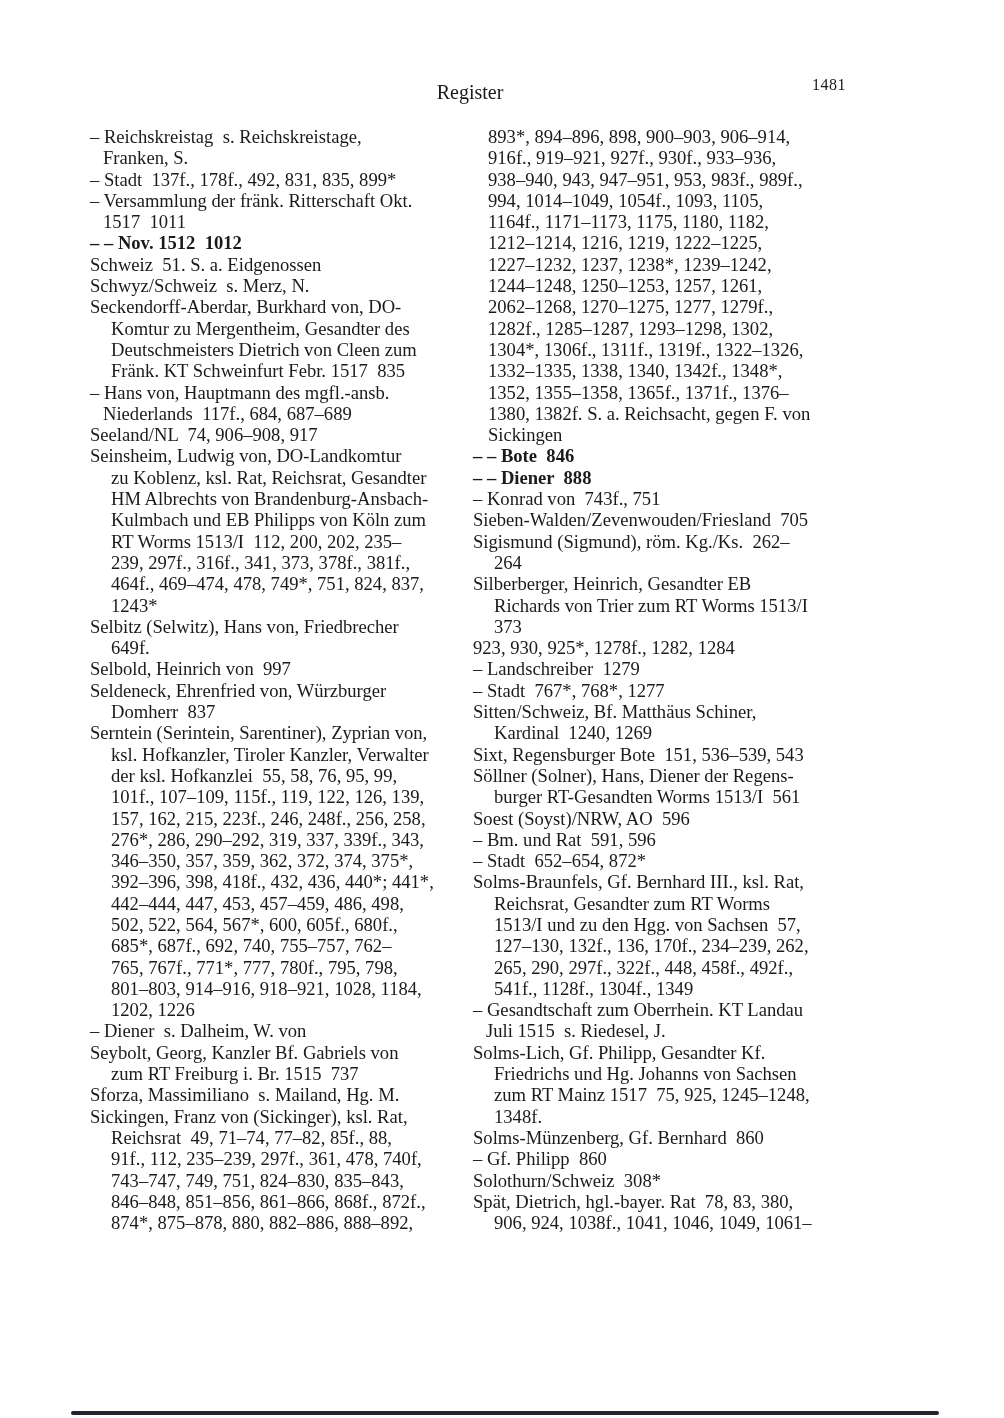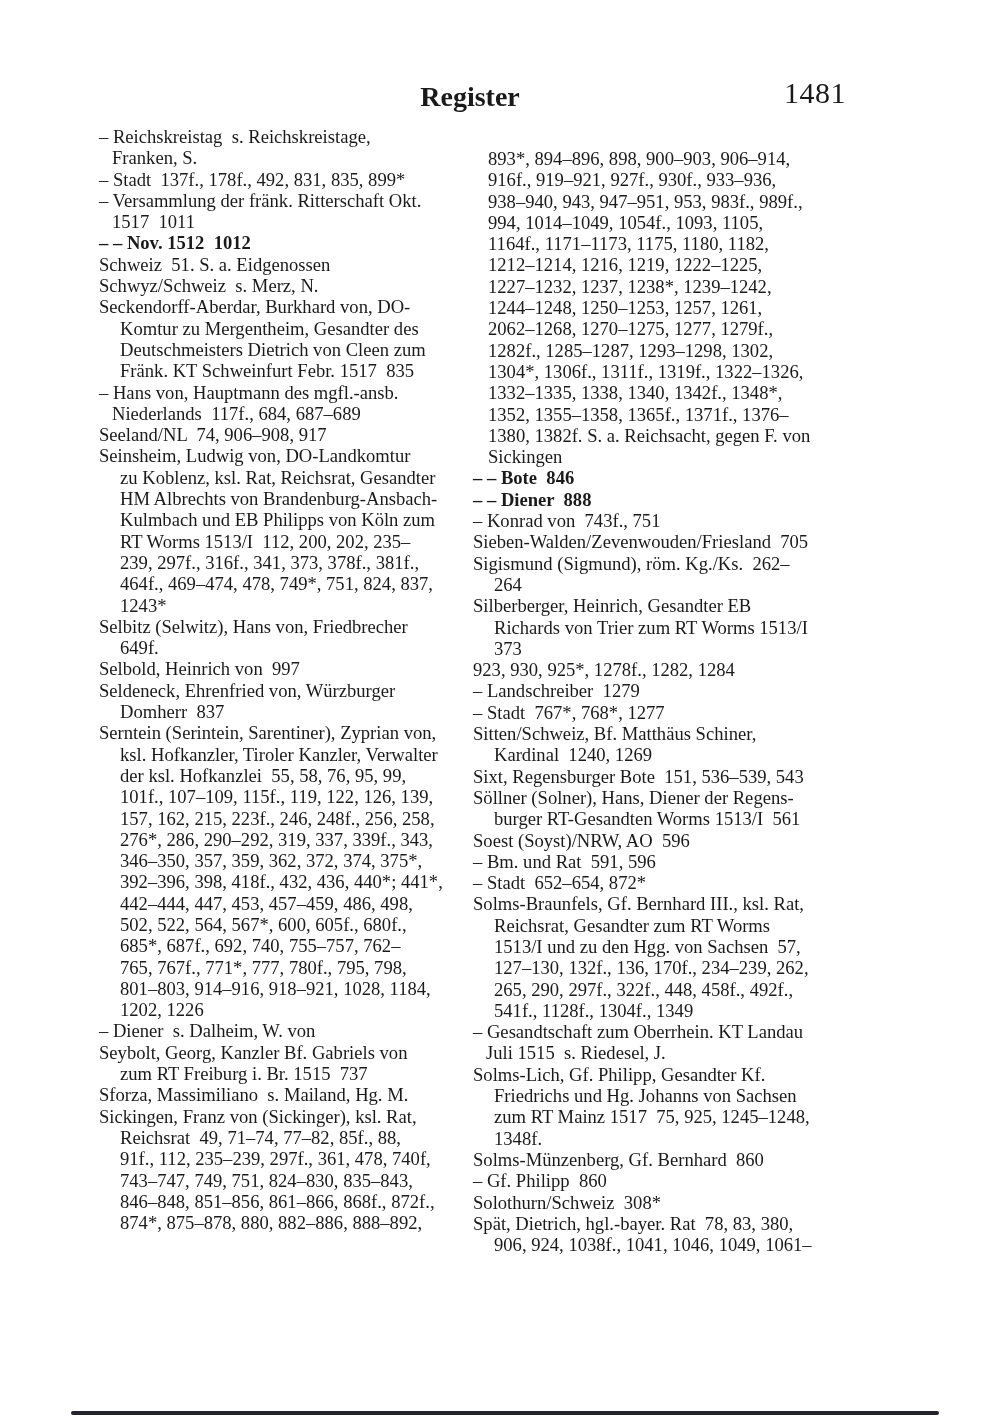--- a/index.html
+++ b/index.html
@@ -11,35 +11,34 @@
     font-family: "Liberation Serif", serif;
     color: #1a1a1a;
     overflow: hidden;
     margin: 0 auto;
   }
   .header-title {
     position: absolute;
     top: 81px;
     left: 470px;
     transform: translateX(-50%);
-    font-size: 28px;
+    font-size: 20px;
     white-space: pre;
-    font-weight: bold;
   }
   .page-number {
     position: absolute;
     top: 76px;
     right: 158px;
-    font-size: 30px;
+    font-size: 16px;
     letter-spacing: 0.5px;
     white-space: pre;
   }
   .col { position: absolute; top: 126px; }
-  #col-left  { left: 99px;  width: 382px; }
-  #col-right { left: 473px; width: 386px; margin-top: 22px; }
+  #col-left  { left: 90px;  width: 382px; }
+  #col-right { left: 473px; width: 386px; }
   .line {
     white-space: pre;
     font-size: 18.6px;
     line-height: 21.3px;
   }
   .entry.main .line   { padding-left: 21px; }
   .entry.main .line:first-child { padding-left: 0; }
   .entry.sub .line    { padding-left: 13px; }
   .entry.sub .line:first-child { padding-left: 0; }
   .entry.subsub .line { padding-left: 13px; }

